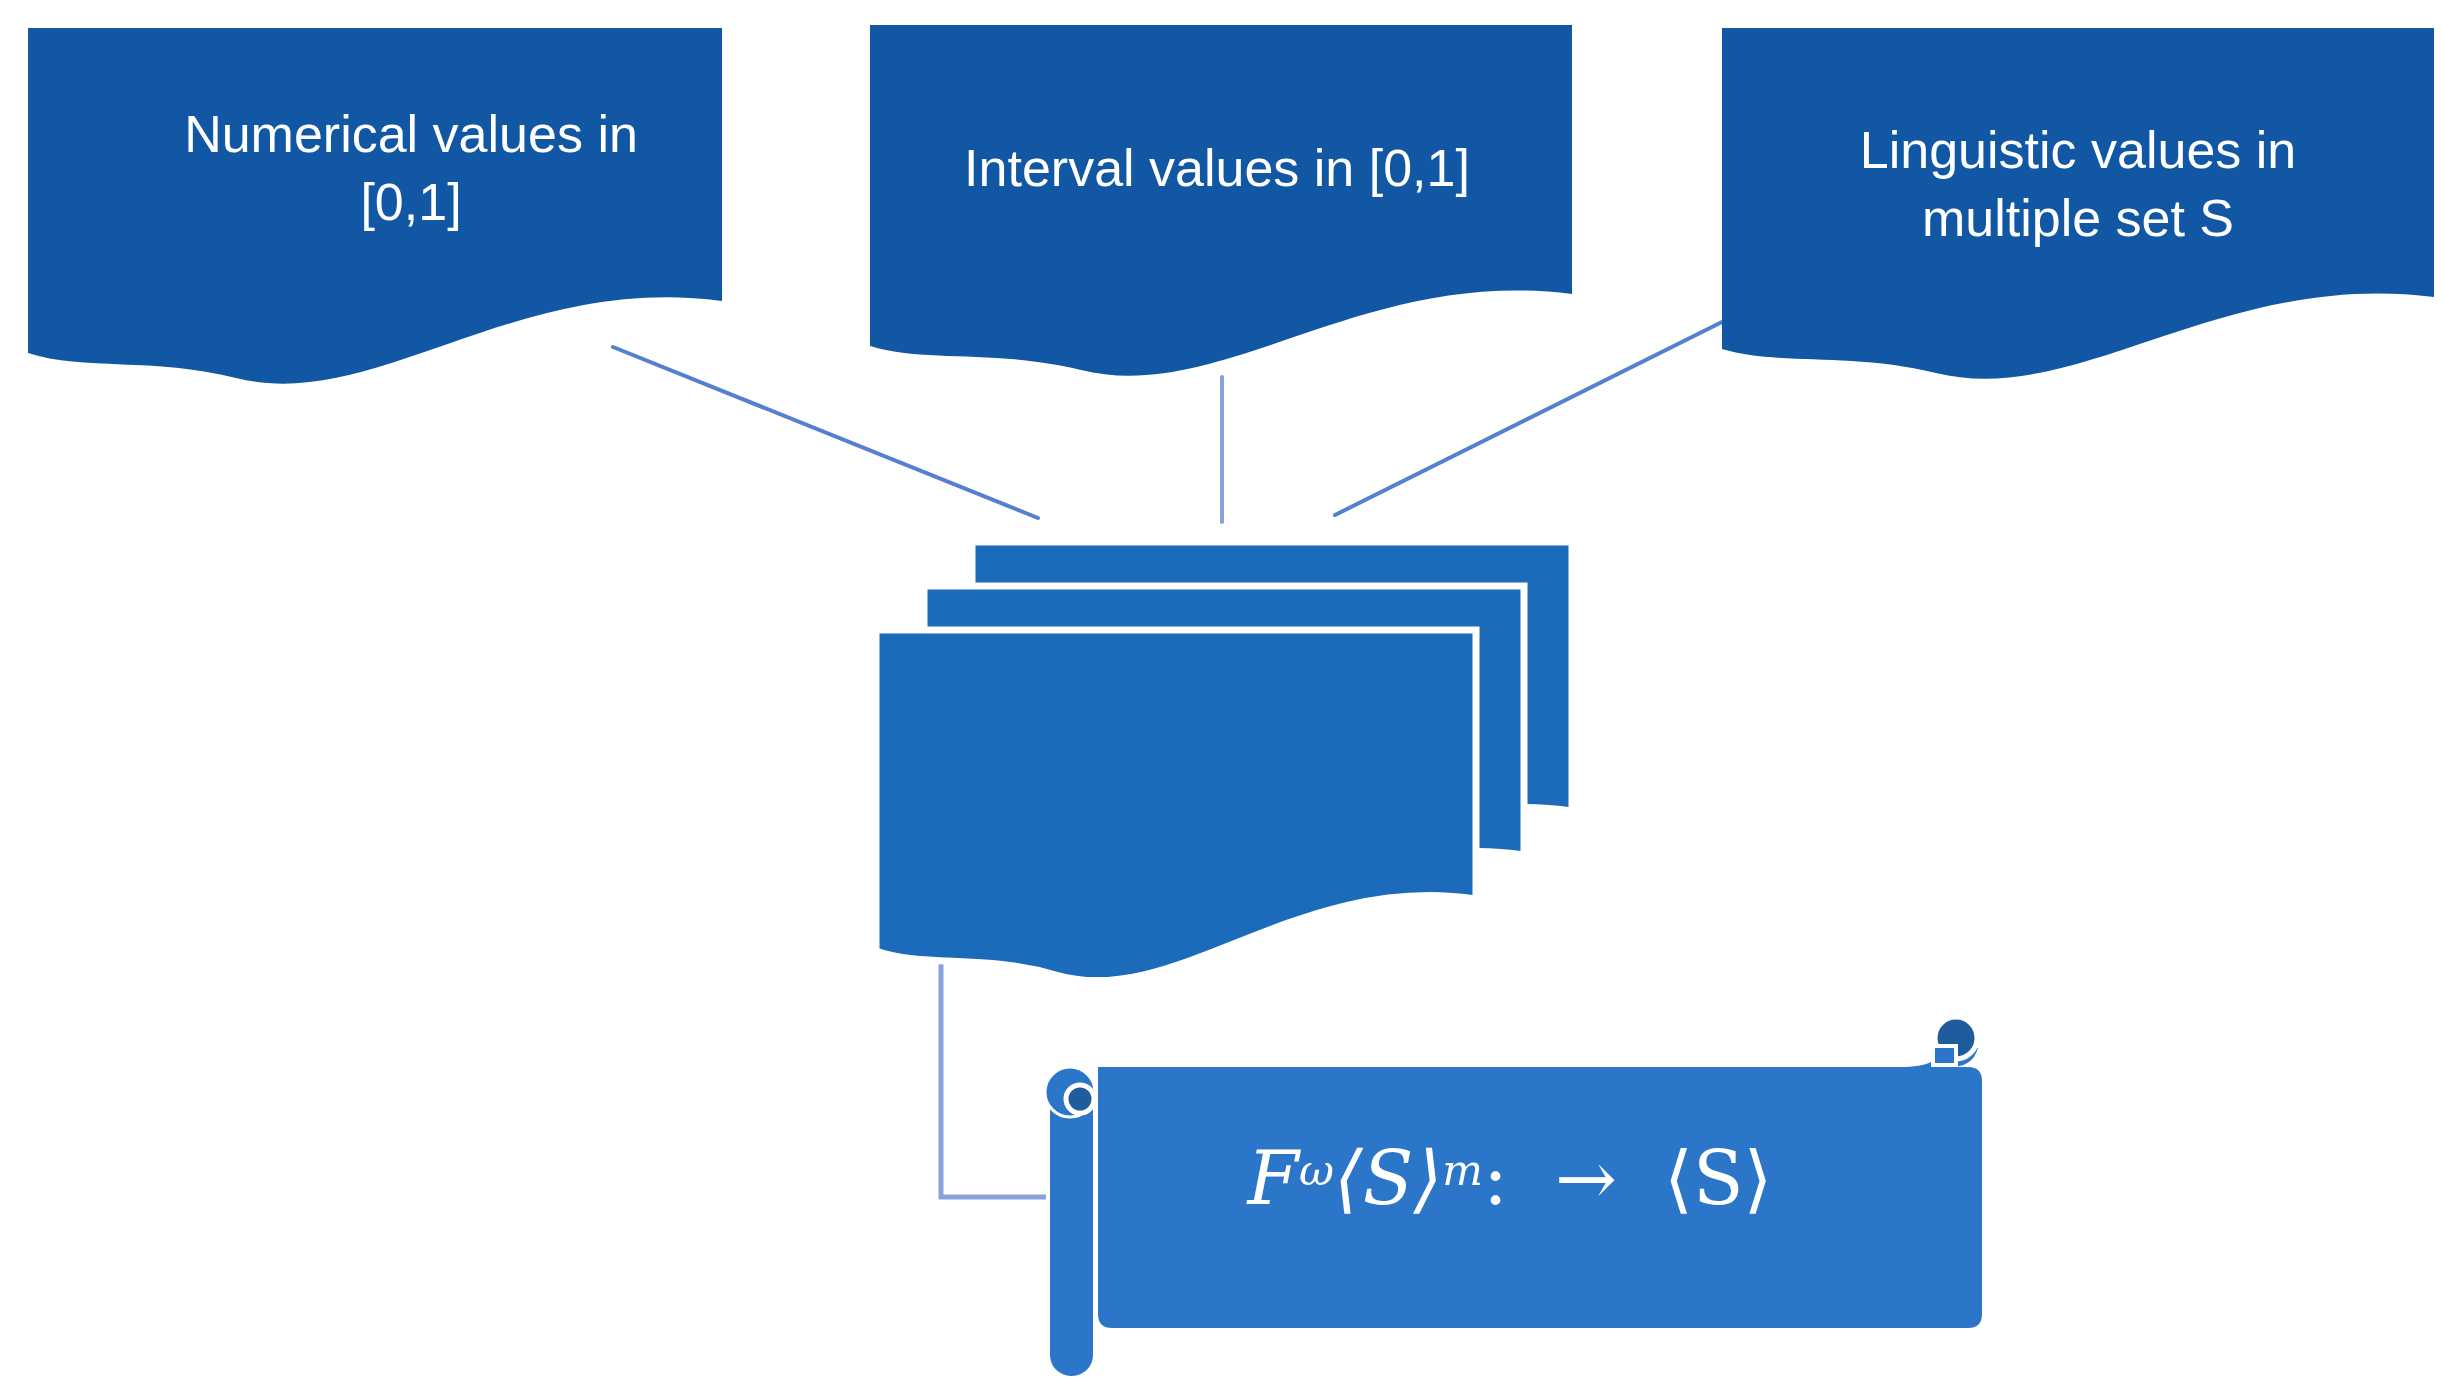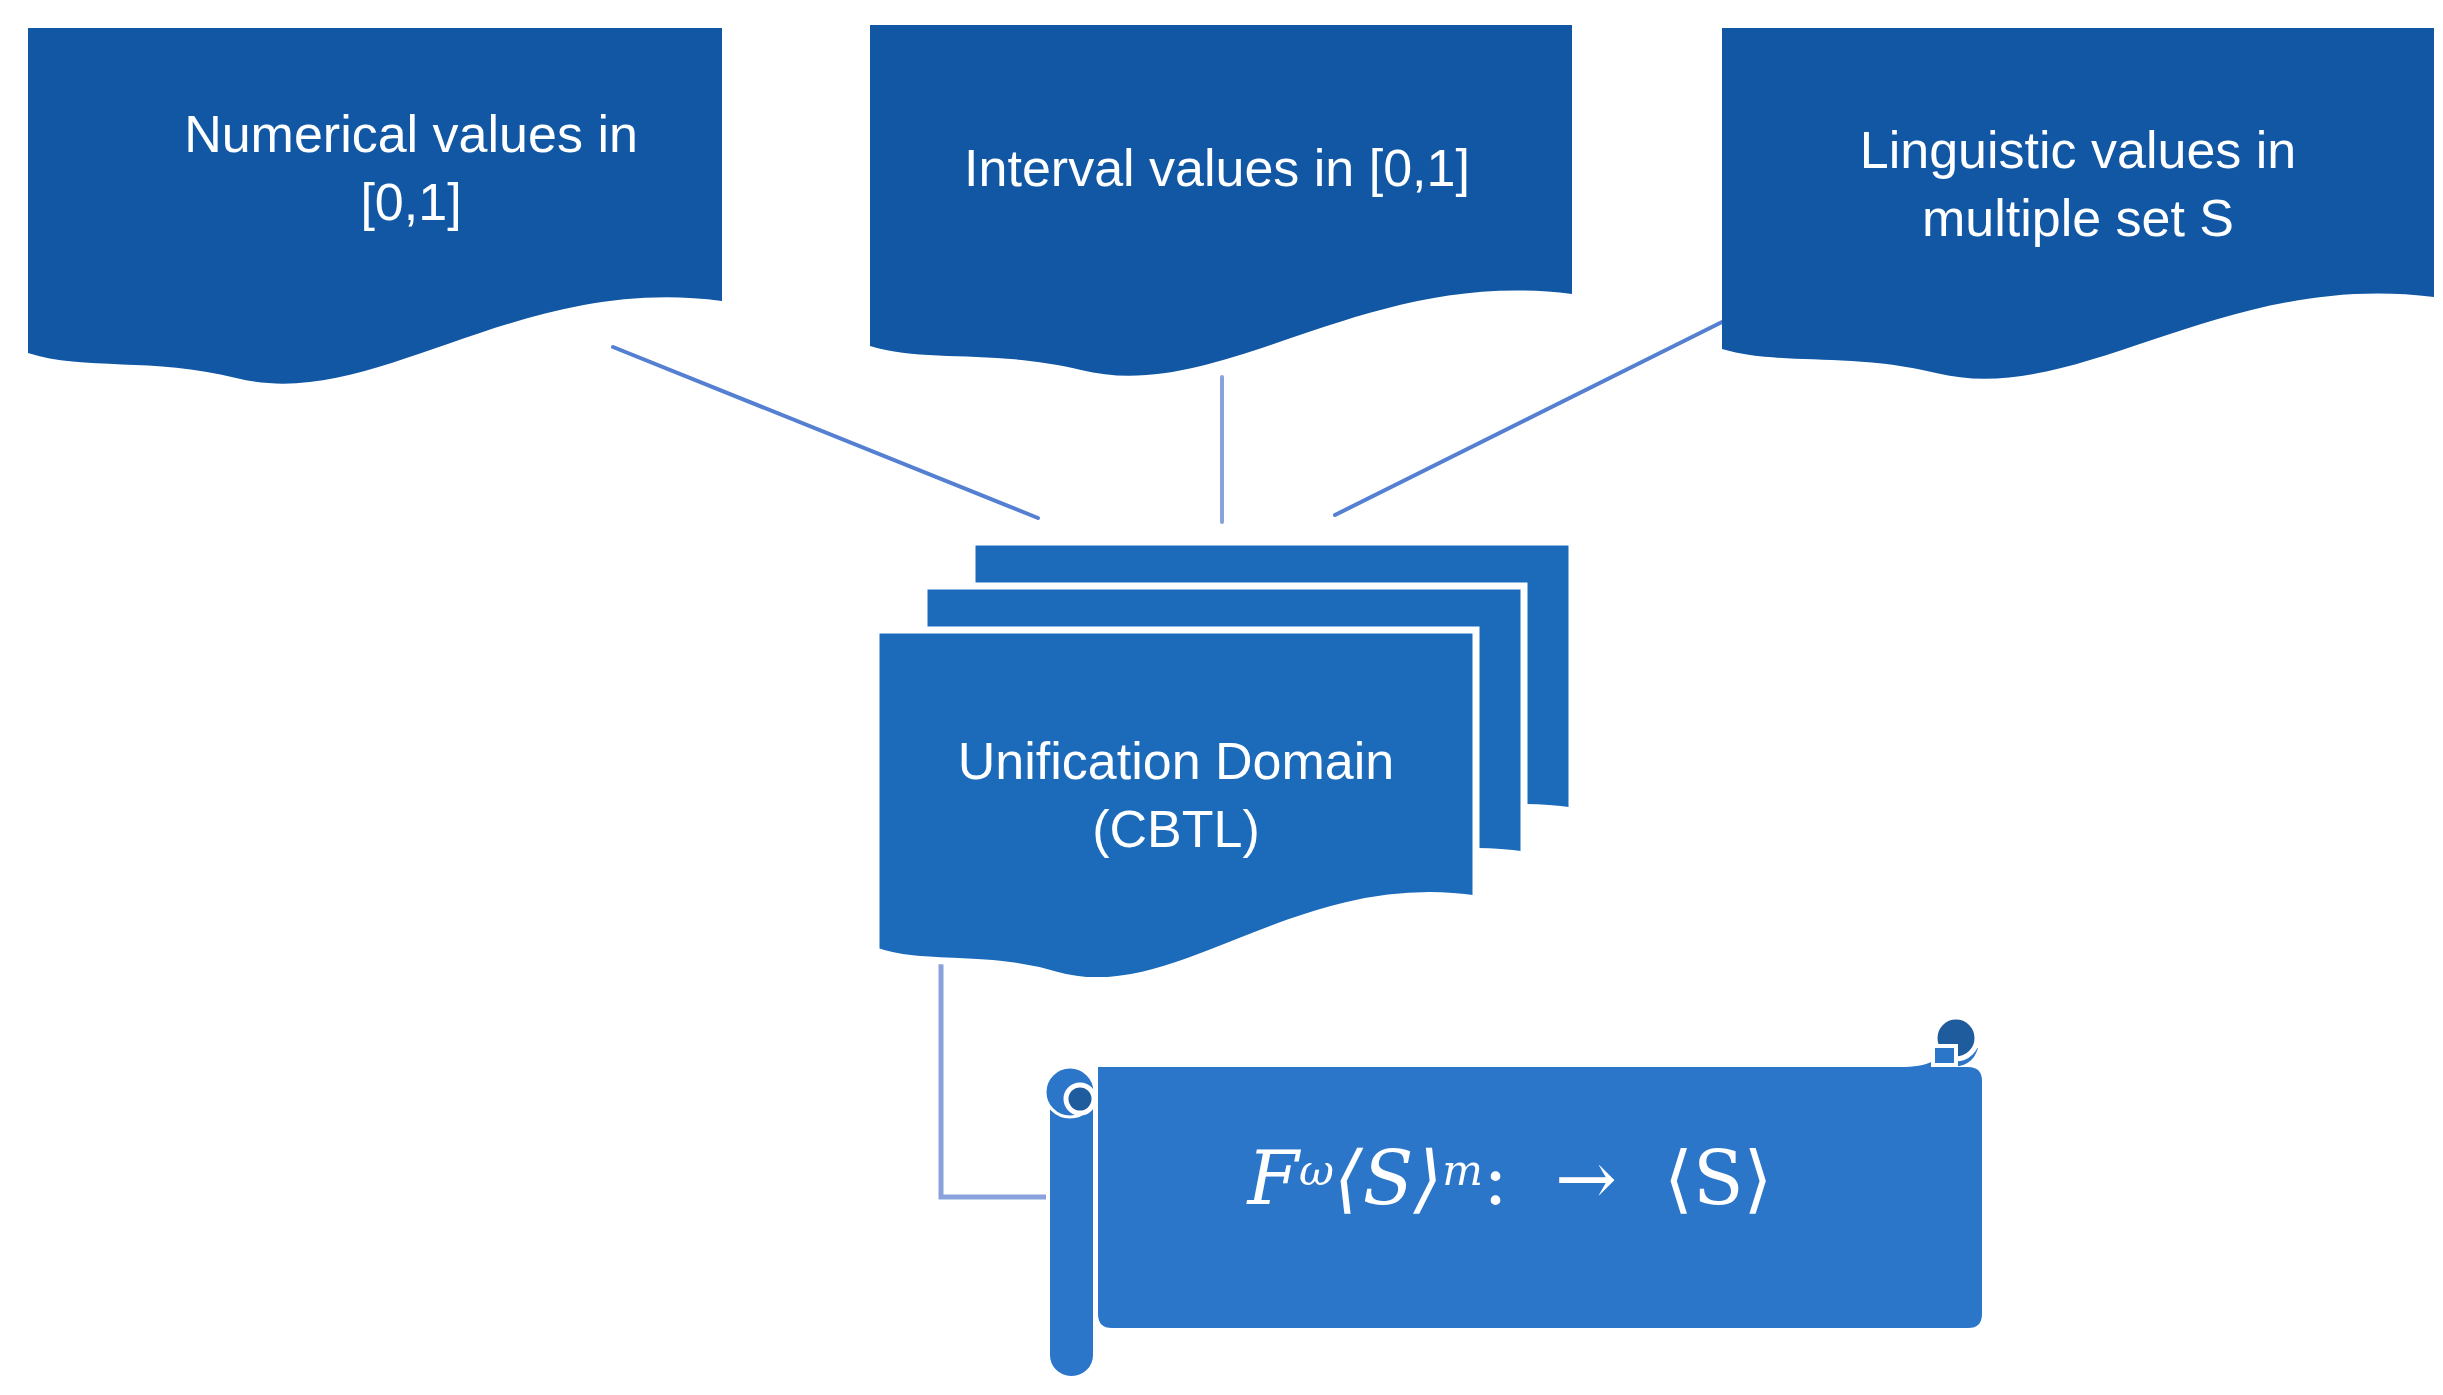--- a/index.html
+++ b/index.html
@@ -81,18 +81,16 @@
   </svg>
 
   <div class="shape-label" style="left:28px;  top:28px; width:766px; height:280px;">Numerical values in
 [0,1]</div>
 
   <div class="shape-label" style="left:870px; top:25px; width:694px; height:285px;">Interval values in [0,1]</div>
 
   <div class="shape-label" style="left:1722px; top:44px; width:712px; height:280px;">Linguistic values in
 multiple set S</div>
 
-  <div class="shape-label" style="left:876px; top:630px; width:600px; height:330px;">Unification Domain
-(CBTL)</div>
 
   <div class="formula" style="left:1098px; top:1067px; width:884px; height:262px; padding-bottom:40px; padding-right:60px; box-sizing:border-box;"><span>F</span><sup>ω</sup><span>⟨S⟩</span><sup>m</sup><span class="upright">:  →  ⟨S⟩</span></div>
 
 </div>
 
 </body></html>

